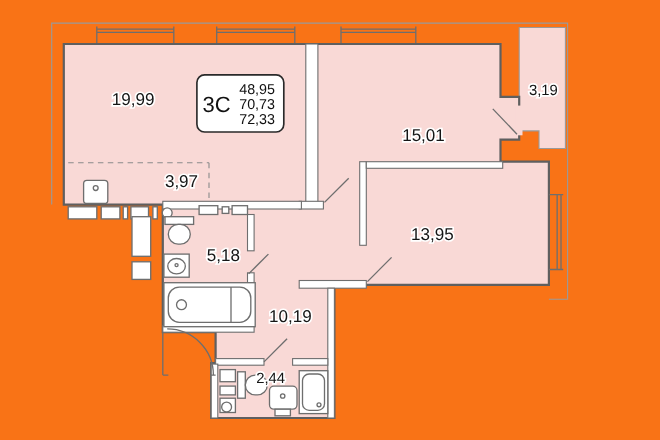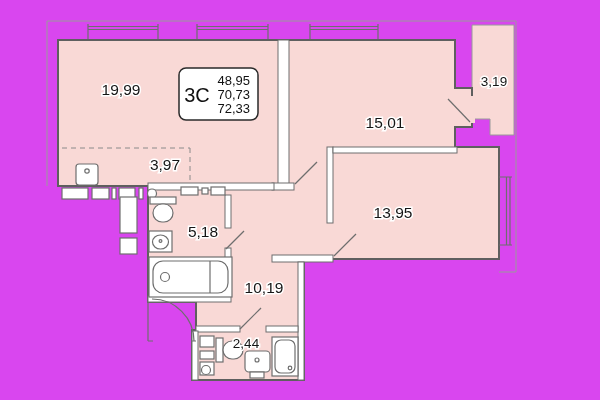--- a/index.html
+++ b/index.html
@@ -1,16 +1,16 @@
 <!DOCTYPE html>
 <html><head>
 <meta charset="utf-8">
 <style>
   html,body{margin:0;padding:0;background:#ffffff;}
-  .stage{width:600px;height:400px;position:relative;background:#d946ef;overflow:hidden;}
+  .stage{width:600px;height:400px;position:relative;background:#f97316;overflow:hidden;}
   svg{display:block;}
   .room{fill:#f9d9d6;stroke:#5f5f5f;stroke-width:2;stroke-linejoin:miter;}
   .balcony{fill:#f9d9d6;stroke:#9a9a9a;stroke-width:1;}
   .thin{fill:none;stroke:#9a9a9a;stroke-width:1;}
   .wall{fill:#ffffff;stroke:#6e6e6e;stroke-width:1;}
   .fixture{fill:#ffffff;stroke:#6e6e6e;stroke-width:1.2;}
   .fixline{fill:none;stroke:#6e6e6e;stroke-width:1.2;}
   .door{fill:none;stroke:#6e6e6e;stroke-width:1.2;}
   .erase{fill:#f9d9d6;stroke:none;}
   .dash{fill:none;stroke:#8a8a8a;stroke-width:1;stroke-dasharray:5 4;}

